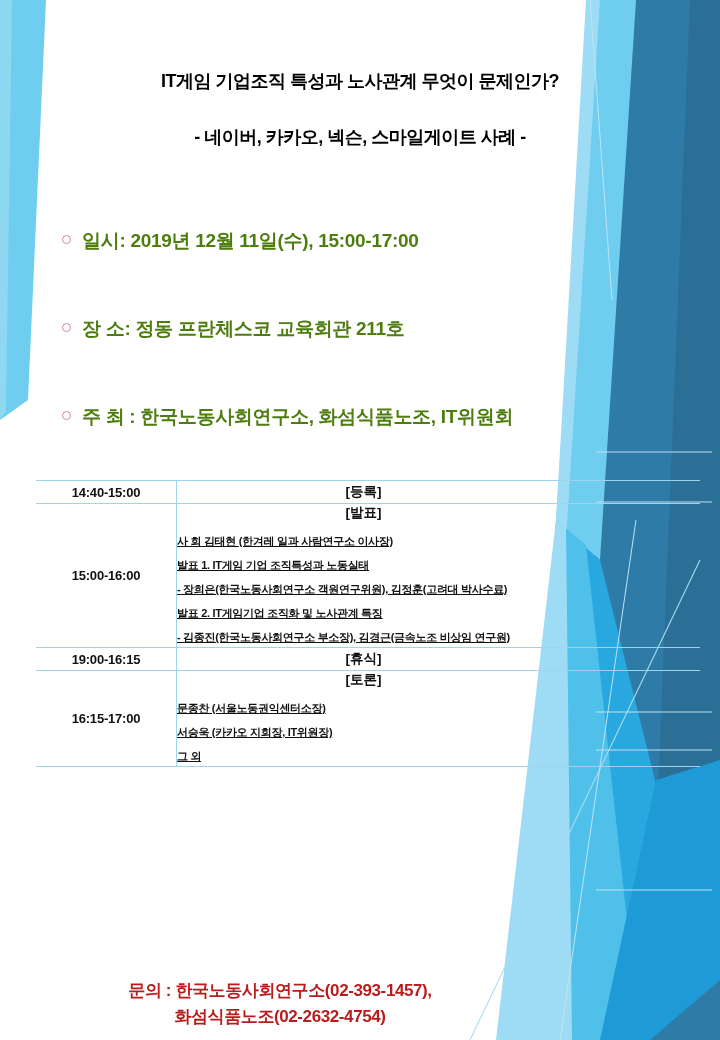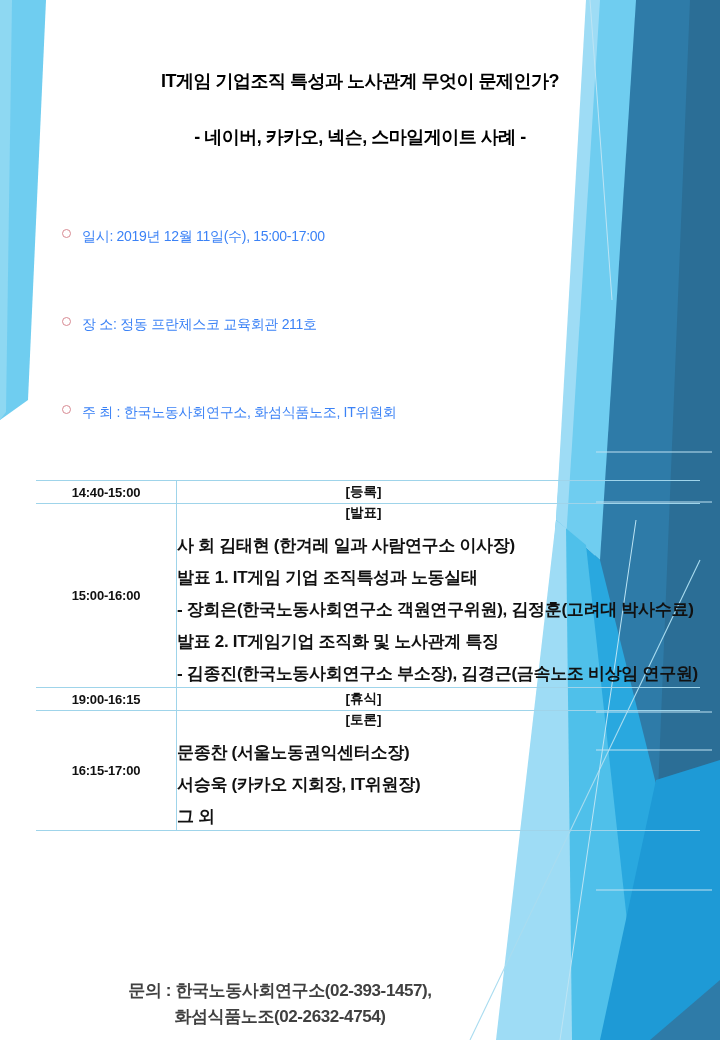--- a/index.html
+++ b/index.html
@@ -76,23 +76,23 @@
     width: 9px;
     height: 9px;
     border: 1.6px solid #d88a92;
     border-radius: 50%;
     box-sizing: border-box;
     margin-right: 11px;
     position: relative;
     top: -3px;
   }
   .info-text {
-    font-size: 14px;
-    font-weight: normal;
-    color: #3b82f6;
+    font-size: 19px;
+    font-weight: bold;
+    color: #4d7c0f;
     letter-spacing: -0.3px;
     white-space: nowrap;
   }
 
   
   .schedule {
     position: absolute;
     top: 452px;
     left: 36px;
     width: 664px;
@@ -125,42 +125,43 @@
     font-size: 13.5px;
     font-weight: bold;
     color: #111111;
     padding-right: 150px;
   }
   .row-head.compact {
     padding-top: 2px;
     padding-bottom: 2px;
   }
   .body-line {
-    font-size: 17px;
+    font-size: 11px;
     font-weight: bold;
     color: #111111;
     letter-spacing: -0.3px;
     margin: 9px 0;
     white-space: nowrap;
+    text-decoration: underline;
   }
   .body-line.first { margin-top: 12px; }
   .body-line.last  { margin-bottom: 2px; }
 
   
   .footer {
     position: absolute;
     top: 978px;
     left: 0;
     width: 560px;
     text-align: center;
   }
   .footer-line {
     font-size: 17px;
     font-weight: bold;
-    color: #404040;
+    color: #b91c1c;
     letter-spacing: -0.4px;
     line-height: 1.5;
     white-space: nowrap;
   }
 </style>
 </head>
 <body>
 
 <div id="poster">
 

